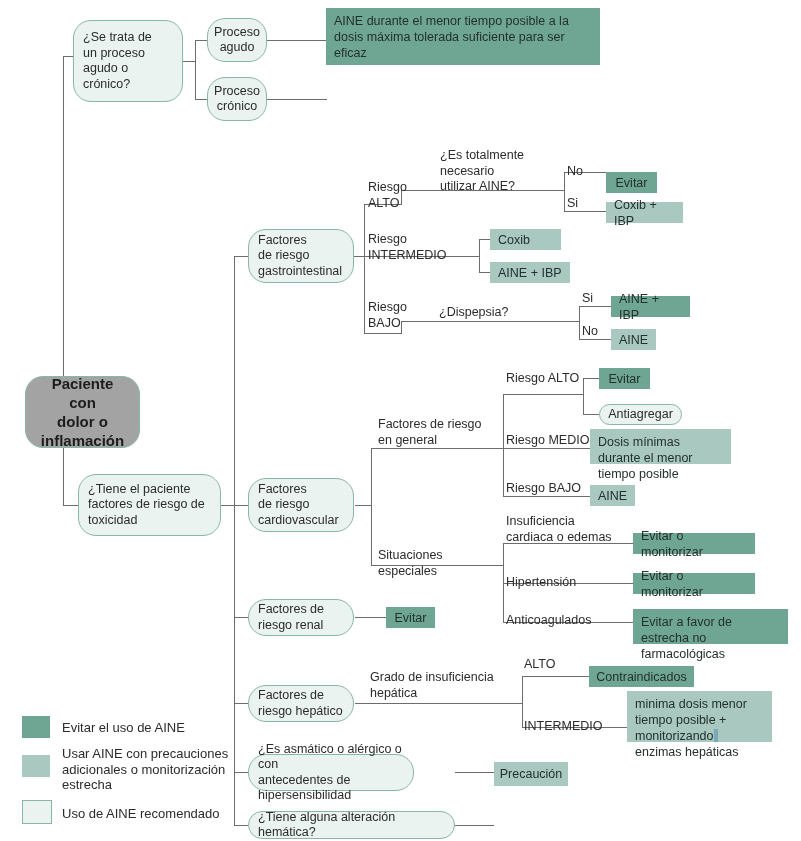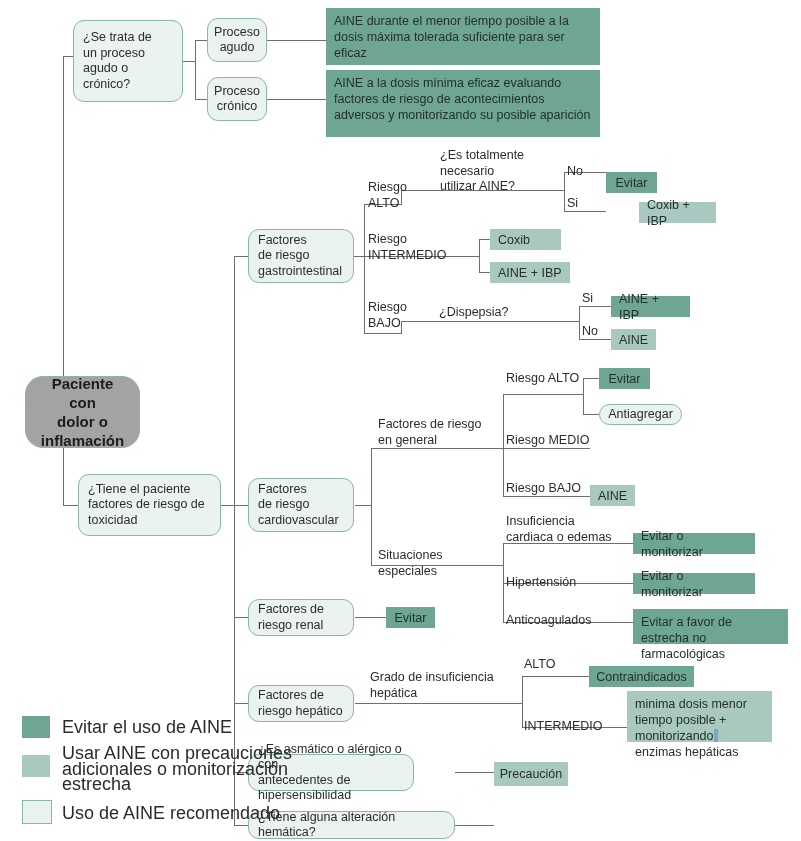--- a/index.html
+++ b/index.html
@@ -4,21 +4,21 @@
 <style>
   html,body{margin:0;padding:0;background:#ffffff;}
   body{font-family:"Liberation Sans","DejaVu Sans",sans-serif;}
   #stage{position:relative;width:801px;height:841px;background:#fff;overflow:hidden;}
 
   
   .node{position:absolute;box-sizing:border-box;}
 
   
   .rnode{
-    background:#eaf3ef;border:1.3px solid #8ab6a6;border-radius:11px;
+    background:#eaf3ef;border:1.3px solid #8ab6a6;border-radius:18px;
     color:#2b2b2b;font-size:12.5px;line-height:15.5px;
     display:flex;align-items:center;padding:4px 9px;
   }
   .rnode.center{justify-content:center;text-align:center;}
 
   
   .rootnode{
     background:#a3a3a3;border:1.3px solid #8ab6a6;border-radius:18px;
     color:#1d1d1d;font-weight:bold;font-size:15px;line-height:19px;
     display:flex;align-items:center;justify-content:center;text-align:center;
@@ -45,21 +45,21 @@
 
   
   .h{position:absolute;background:#6d6d6d;height:1.3px;}
   .v{position:absolute;background:#6d6d6d;width:1.3px;}
 
   
   .lg-sw{position:absolute;width:28px;height:22px;}
   .lg-sw.dark{background:#6fa693;}
   .lg-sw.mid{background:#a9c9c0;}
   .lg-sw.light{background:#eaf3ef;border:1.3px solid #8ab6a6;}
-  .lg-tx{position:absolute;color:#2b2b2b;font-size:18px;line-height:15.5px;}
+  .lg-tx{position:absolute;color:#2b2b2b;font-size:13px;line-height:15.5px;}
 
   .caret{display:inline-block;width:4px;height:13px;background:#7aa8bd;vertical-align:-2px;}
 </style>
 </head>
 <body>
 
 <div id="stage">
 
   <div class="v" style="left:63px;top:56px;height:450px;"></div>
   <div class="h" style="left:63px;top:56px;width:15px;"></div>
@@ -155,42 +155,39 @@
     <span style="white-space:pre-line;">Proceso
 agudo</span>
   </div>
   <div class="node rnode center" style="left:207px;top:77px;width:60px;height:44px;">
     <span style="white-space:pre-line;">Proceso
 crónico</span>
   </div>
 
   <div class="node chip dark top" style="left:326px;top:8px;width:274px;height:57px;">
     <span>AINE durante el menor tiempo posible a la dosis máxima tolerada suficiente para ser eficaz</span>
-  </div>
-  <div class="node chip dark top" style="left:326px;top:70px;width:274px;height:67px;">
-    <span>AINE a la dosis mínima eficaz evaluando factores de riesgo de acontecimientos adversos y monitorizando su posible aparición</span>
   </div>
 
   <div class="node rnode" style="left:248px;top:229px;width:106px;height:54px;">
     <span style="white-space:pre-line;">Factores
 de riesgo
 gastrointestinal</span>
   </div>
 
   <div class="lbl" style="left:368px;top:180px;">Riesgo
 ALTO</div>
   <div class="lbl" style="left:440px;top:148px;">¿Es totalmente
 necesario
 utilizar AINE?</div>
   <div class="lbl" style="left:567px;top:164px;">No</div>
   <div class="lbl" style="left:567px;top:196px;">Si</div>
   <div class="node chip dark" style="left:606px;top:172px;width:51px;height:21px;justify-content:center;">
     <span>Evitar</span>
   </div>
-  <div class="node chip mid" style="left:639px;top:202px;width:77px;height:21px;justify-content:center;">
+  <div class="node chip mid" style="left:606px;top:202px;width:77px;height:21px;justify-content:center;">
     <span>Coxib + IBP</span>
   </div>
 
   <div class="lbl" style="left:368px;top:232px;">Riesgo
 INTERMEDIO</div>
   <div class="node chip mid" style="left:490px;top:229px;width:71px;height:21px;">
     <span>Coxib</span>
   </div>
   <div class="node chip mid" style="left:490px;top:262px;width:80px;height:21px;">
     <span>AINE + IBP</span>
@@ -217,20 +214,23 @@
   <div class="lbl" style="left:378px;top:417px;">Factores de riesgo
 en general</div>
   <div class="lbl" style="left:506px;top:371px;">Riesgo ALTO</div>
   <div class="node chip dark" style="left:599px;top:368px;width:51px;height:21px;justify-content:center;">
     <span>Evitar</span>
   </div>
   <div class="node pill" style="left:599px;top:404px;width:83px;height:21px;">
     <span>Antiagregar</span>
   </div>
   <div class="lbl" style="left:506px;top:433px;">Riesgo MEDIO</div>
+  <div class="node chip mid top" style="left:590px;top:429px;width:141px;height:35px;">
+    <span>Dosis mínimas durante el menor tiempo posible</span>
+  </div>
   <div class="lbl" style="left:506px;top:481px;">Riesgo BAJO</div>
   <div class="node chip mid" style="left:590px;top:485px;width:45px;height:21px;justify-content:center;">
     <span>AINE</span>
   </div>
 
   <div class="lbl" style="left:378px;top:548px;">Situaciones
 especiales</div>
   <div class="lbl" style="left:506px;top:514px;">Insuficiencia
 cardiaca o edemas</div>
   <div class="node chip dark" style="left:633px;top:533px;width:122px;height:21px;">

